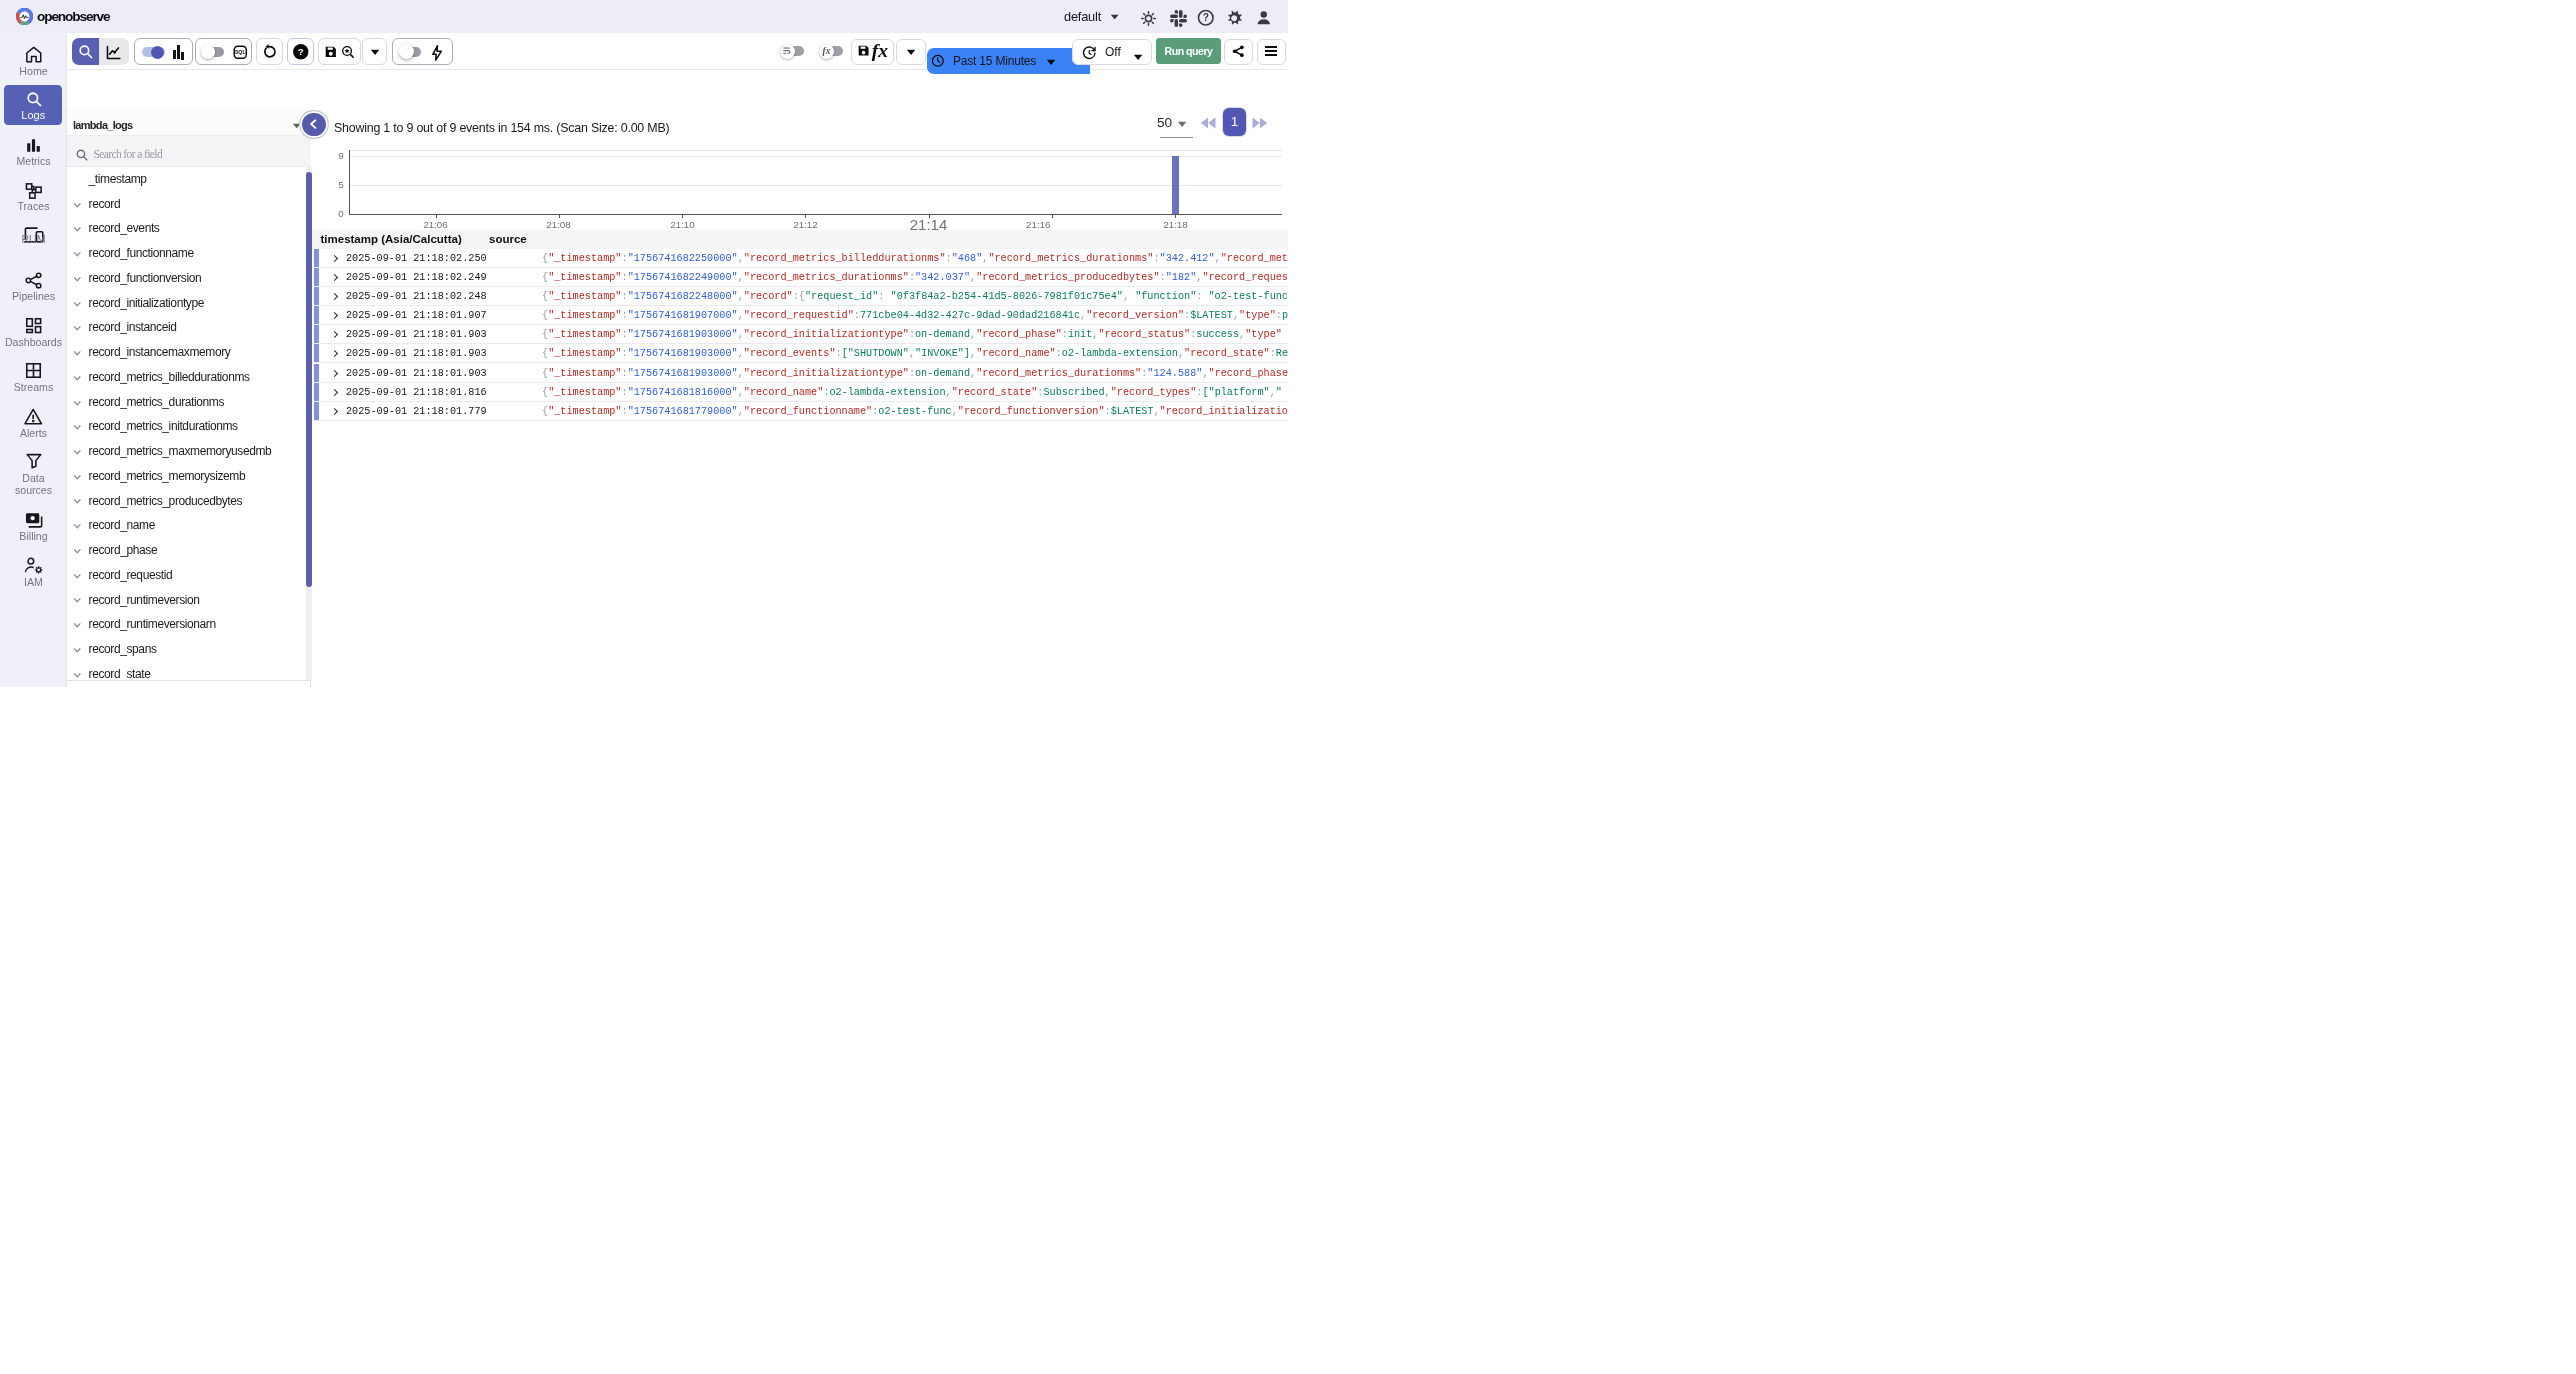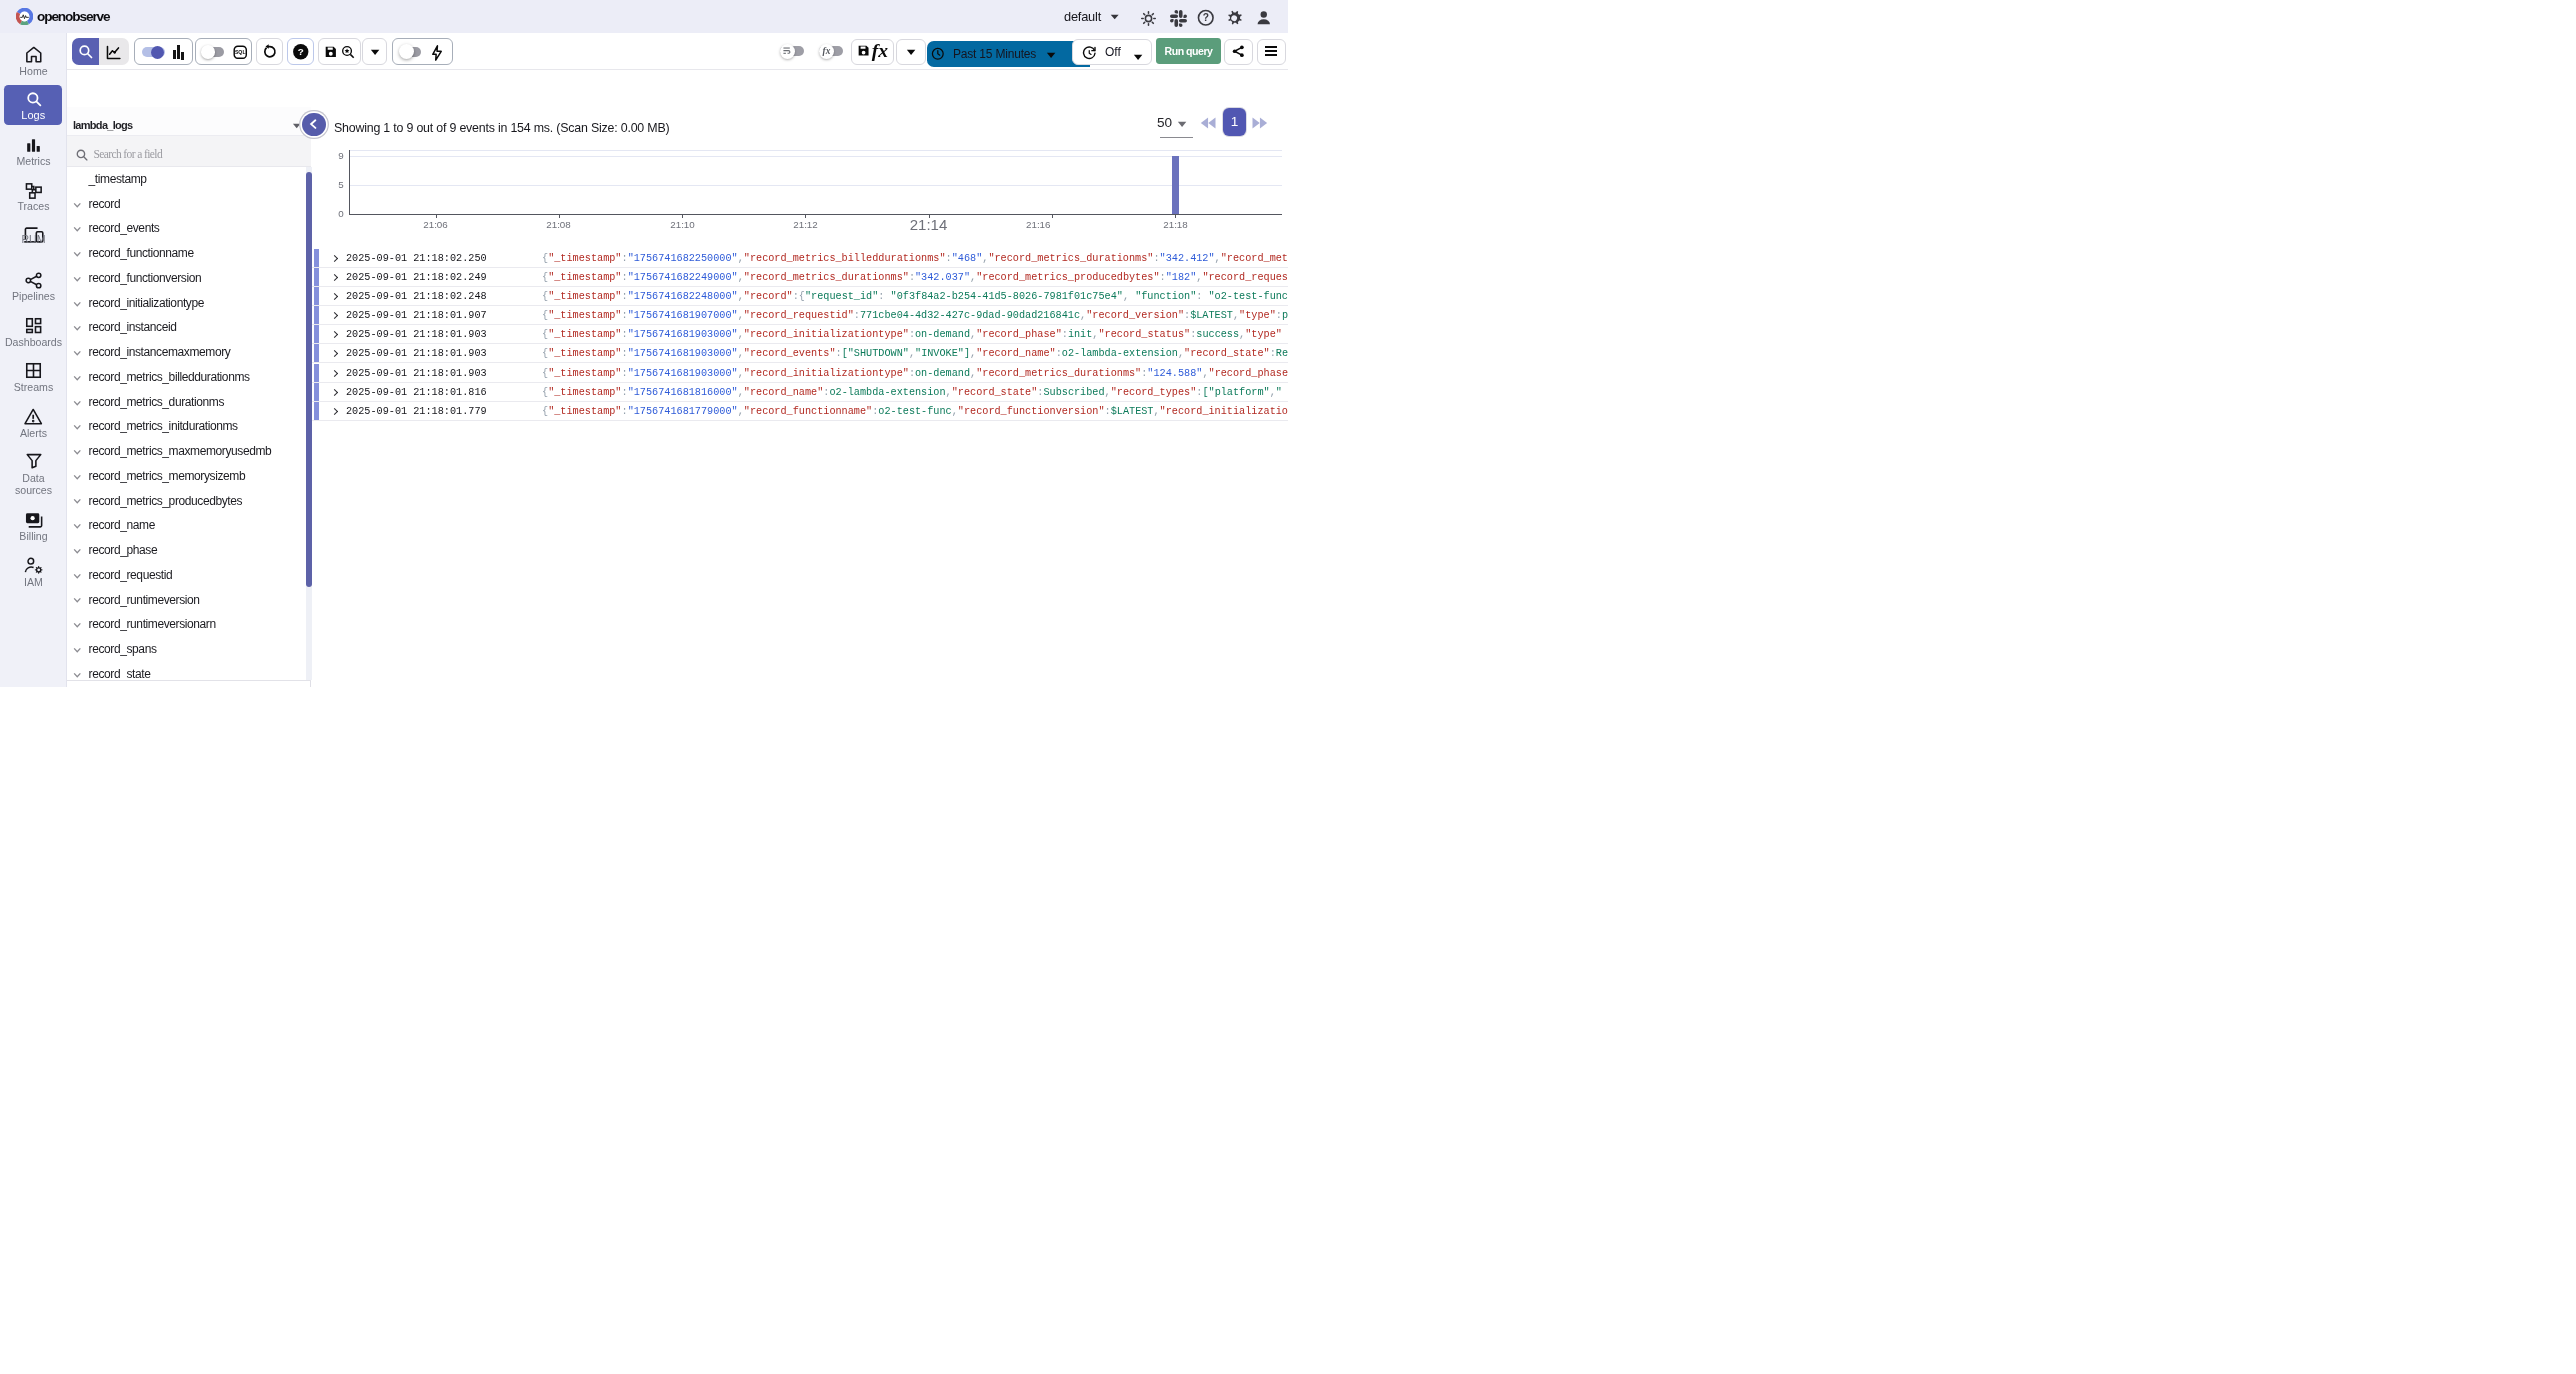--- a/index.html
+++ b/index.html
@@ -246,21 +246,21 @@
     <div class="tbtn2" style="left:784px;width:43px"></div>
     <svg class="abs" style="left:790px;top:11.2px" width="13.2" height="13.2" viewBox="0 0 24 24">
         <path fill-rule="evenodd" fill="#0a0a0a" d="M3 3 H17 L21 7 V21 H3 Z M6.5 4.5 v4 h9 v-4 Z M12 12.1 a3.4 3.4 0 1 0 0 6.8 a3.4 3.4 0 1 0 0-6.8 Z"></path>
       </svg>
     <div class="abs" style="left:802px;top:3.4px;width:22px;height:29px;text-align:center;font-family:'Liberation Serif',serif;font-style:italic;font-weight:bold;font-size:19.6px;line-height:29px;color:#0a0a0a">fx</div>
     <div class="tbtn2" style="left:829px;width:30px"></div>
     <svg class="abs" style="left:839px;top:15.5px" width="10.2" height="6.8" viewBox="0 0 12 8">
         <path d="M1 1 L6 7 L11 1 Z" fill="#0a0a0a"></path>
       </svg>
 
-    <div class="abs" style="left:860px;top:8px;width:163px;height:26.4px;background:#0369a1;border-radius:6.8px 0 0 6.8px">
+    <div class="abs" style="left:860px;top:15px;width:163px;height:26.4px;background:#3b82f6;border-radius:6.8px 0 0 6.8px">
       <svg class="abs" style="left:4.3px;top:6.4px" width="13.6" height="13.6" viewBox="0 0 24 24" fill="none" stroke="#0a0a0a" stroke-width="2.2" stroke-linecap="round">
           <circle cx="12" cy="12" r="9.5"></circle>
           <path d="M12 6.5 V12 L15.5 14.5"></path>
         </svg>
       <div class="abs" style="left:26px;top:0;height:26.4px;line-height:26.4px;font-size:12px;letter-spacing:-0.2px;color:#15151f">Past 15 Minutes</div>
       <svg class="abs" style="left:119px;top:10.5px" width="10.2" height="6.8" viewBox="0 0 12 8">
           <path d="M1 1 L6 7 L11 1 Z" fill="#0a0a0a"></path>
         </svg>
     </div>
 
@@ -429,20 +429,24 @@
     <div class="abs" style="left:370px;top:108px;width:0.9px;height:3.4px;background:#54565e"></div>
     <div class="abs" style="left:345px;top:112px;width:51px;height:12px;line-height:12px;font-size:9.8px;color:#6e7079;text-align:center">21:10</div>
     <div class="abs" style="left:493px;top:108px;width:0.9px;height:3.4px;background:#54565e"></div>
     <div class="abs" style="left:468px;top:112px;width:51px;height:12px;line-height:12px;font-size:9.8px;color:#6e7079;text-align:center">21:12</div>
     <div class="abs" style="left:617px;top:108px;width:0.9px;height:3.4px;background:#54565e"></div>
     <div class="abs" style="left:591px;top:112px;width:51px;height:12px;line-height:12px;font-size:15px;color:#6e7079;text-align:center">21:14</div>
     <div class="abs" style="left:740px;top:108px;width:0.9px;height:3.4px;background:#54565e"></div>
     <div class="abs" style="left:714px;top:112px;width:51px;height:12px;line-height:12px;font-size:9.8px;color:#6e7079;text-align:left">21:16</div>
     <div class="abs" style="left:863px;top:108px;width:0.9px;height:3.4px;background:#54565e"></div>
     <div class="abs" style="left:838px;top:112px;width:51px;height:12px;line-height:12px;font-size:9.8px;color:#6e7079;text-align:center">21:18</div>
+    <div class="abs" style="left:0;top:123px;width:976px;height:19px;background:#f4f4f5">
+      <div class="abs" style="left:8.5px;top:0;height:18.4px;line-height:18.4px;font-size:11.5px;font-weight:bold;color:#101014">timestamp (Asia/Calcutta)</div>
+      <div class="abs" style="left:177px;top:0;height:18.4px;line-height:18.4px;font-size:11.5px;font-weight:bold;color:#101014">source</div>
+    </div>
     <div class="row" style="top:142px">
       <div class="rstrip"></div>
       <div class="rchev"></div>
       <div class="rts mono">2025-09-01 21:18:02.250</div>
       <div class="rjson mono"><span class="p">{</span><span class="k">"_timestamp"</span><span class="p">:</span><span class="b">"1756741682250000"</span><span class="p">,</span><span class="k">"record_metrics_billeddurationms"</span><span class="p">:</span><span class="b">"468"</span><span class="p">,</span><span class="k">"record_metrics_durationms"</span><span class="p">:</span><span class="b">"342.412"</span><span class="p">,</span><span class="k">"record_metrics_"</span></div>
     </div>
     <div class="row" style="top:161px">
       <div class="rstrip"></div>
       <div class="rchev"></div>
       <div class="rts mono">2025-09-01 21:18:02.249</div>

